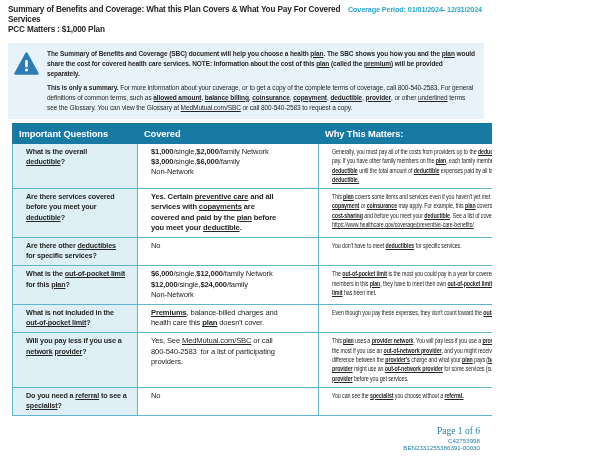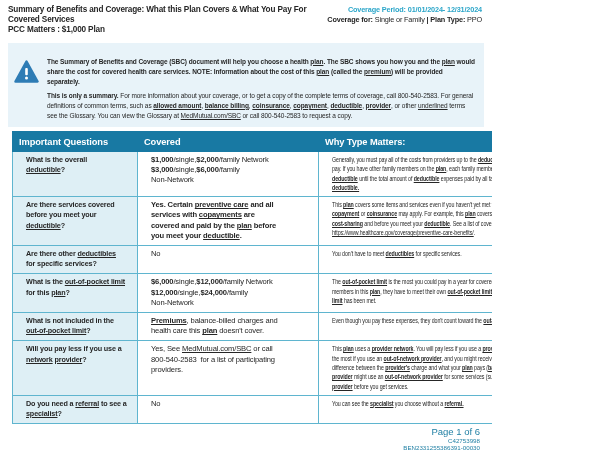--- a/index.html
+++ b/index.html
@@ -20,21 +20,21 @@
   .hdr { display: flex; justify-content: space-between; padding: 5px 10px 0 8px; }
   .hdr-left { font-weight: bold; font-size: 8.2px; line-height: 10px; letter-spacing: -0.15px; max-width: 405px; }
   .hdr-right { text-align: right; font-size: 7.3px; line-height: 10px; letter-spacing: -0.15px; white-space: nowrap; }
   .cov-period { color: var(--accent, #2CA6C9); font-weight: bold; }
 
   
   .notice {
     margin: 8px 8px 0 8px;
     background: var(--notice-bg, #E8F3F9);
     display: flex; gap: 7px;
-    padding: 14px 7px 6px 6px;
+    padding: 6px 7px 6px 6px;
   }
   .warn-wrap { flex: 0 0 26px; padding-top: 3px; }
   .notice-text { flex: 1; min-width: 0; }
   .notice-text p {
     margin: 0 0 4px 0;
     font-size: 7.5px; line-height: 10px; letter-spacing: -0.1px;
     transform: scaleX(0.87); transform-origin: 0 0; width: 114.9%;
   }
   .notice-text p:last-child { margin-bottom: 0; }
 
@@ -66,36 +66,35 @@
     white-space: pre-wrap;
     transform: scaleX(0.95); transform-origin: 0 0; width: 105.2%;
   }
   .wtext {
     display: block; font-size: 6.8px; line-height: 9.3px; letter-spacing: -0.1px;
     transform: scaleX(0.78); transform-origin: 0 0; width: 128.2%;
   }
 
   
   .footer { position: absolute; right: 12px; bottom: 12px; text-align: right; color: var(--footer-text, #1F7FA3); }
-  .page-num { font-family: Liberation Sans, sans-serif; font-size: 9.5px; line-height: 11px; }
+  .page-num { font-family: Liberation Serif, serif; font-size: 9.5px; line-height: 11px; }
   .code { font-size: 6.2px; line-height: 7.6px; letter-spacing: 0; }
 </style>
 </head>
 <body>
 
 <div class="page">
 
   <div class="hdr">
     <div class="hdr-left">
       <div>Summary of Benefits and Coverage: What this Plan Covers &amp; What You Pay For Covered Services</div>
       <div>PCC Matters : $1,000 Plan</div>
     </div>
     <div class="hdr-right">
       <div class="cov-period"><span>Coverage Period:</span> <span>01/01/2024- 12/31/2024</span></div>
-      <div><span class="b">Coverage for:</span><span>  Single or Family  </span><span class="b">|  Plan Type:</span><span>  PPO</span></div>
     </div>
   </div>
 
   <div class="notice">
     <div class="warn-wrap">
       <svg width="25" height="24" viewBox="0 0 25 24" aria-hidden="true">
         <path d="M12.5 1.5 L23.5 21.5 L1.5 21.5 Z" fill="#2E7CB5" stroke="#2E7CB5" stroke-width="2.5" stroke-linejoin="round"></path>
         <rect x="11.2" y="8" width="2.6" height="7.2" rx="1" fill="#ffffff"></rect>
         <circle cx="12.5" cy="18" r="1.5" fill="#ffffff"></circle>
       </svg>
@@ -109,21 +108,21 @@
   <table class="sbc">
     <colgroup>
       <col style="width:125px">
         <col style="width:181px">
         <col style="width:270px">
     </colgroup>
     <thead>
       <tr>
         <th>Important Questions</th>
         <th>Covered</th>
-        <th>Why Type Matters:</th>
+        <th>Why This Matters:</th>
       </tr>
     </thead>
     <tbody>
     <tr>
       <td class="q">
             <span class="qtext"><span class="b">What is the overall
 </span><span class="b u">deductible</span><span class="b">?</span></span>
           </td>
       <td class="a">
             <span class="atext"><span class="b">$1,000</span><span>/single,</span><span class="b">$2,000</span><span>/family Network

